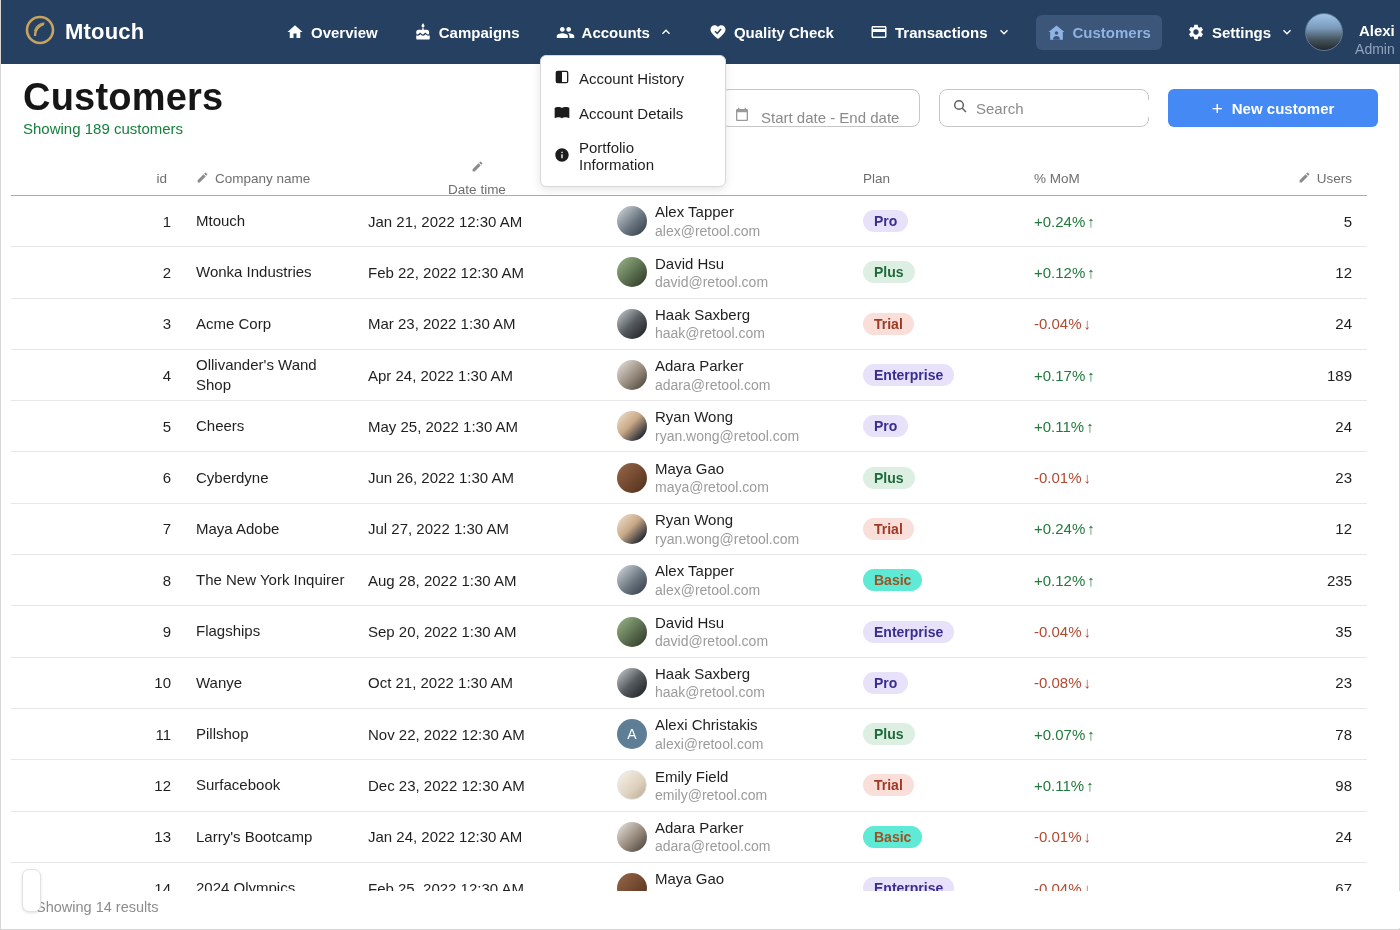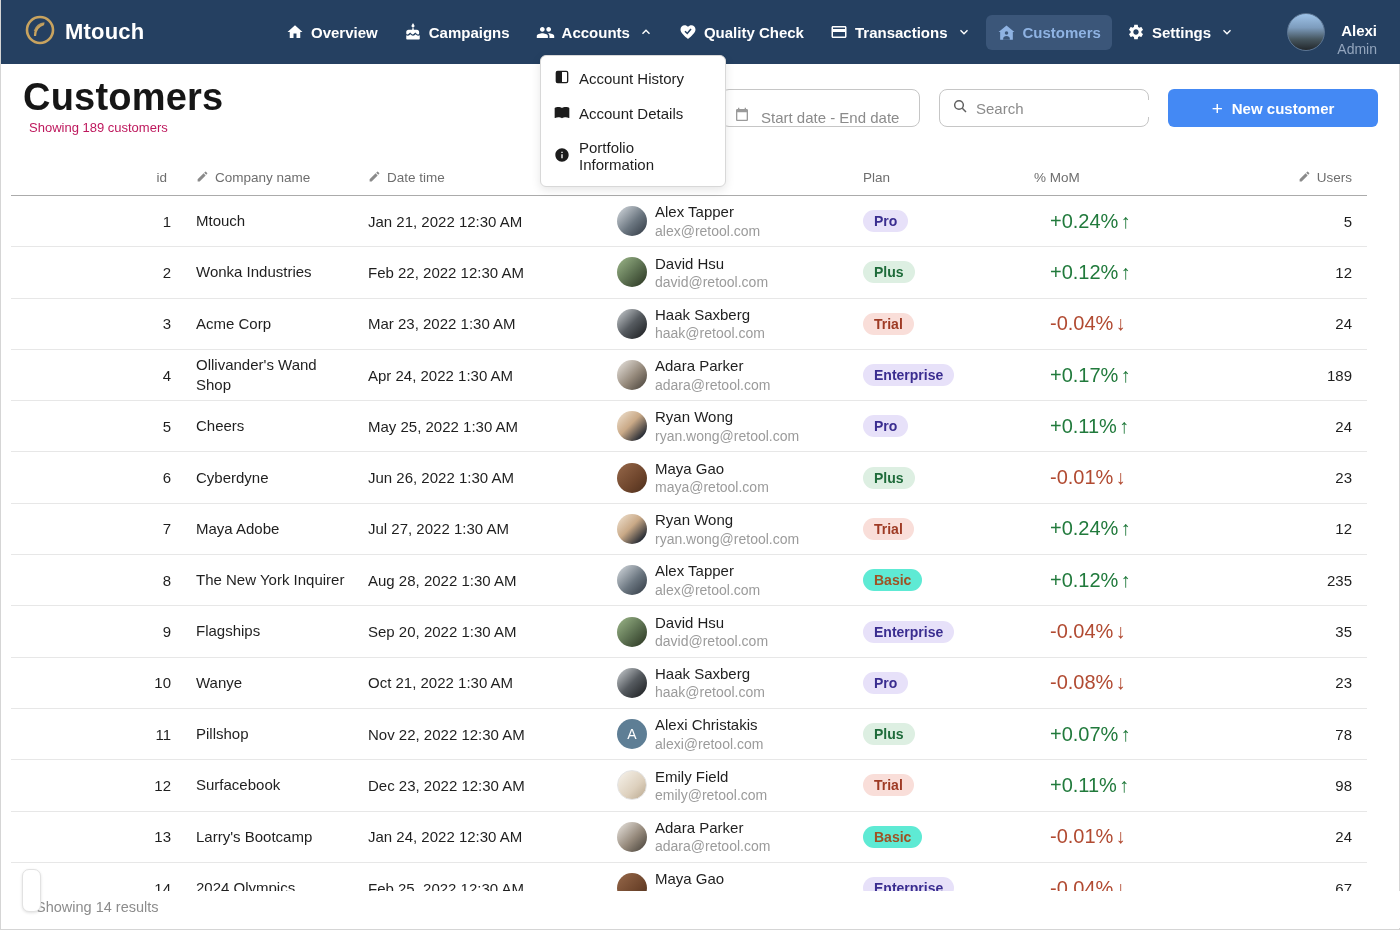--- a/index.html
+++ b/index.html
@@ -6,21 +6,21 @@
   html,body { width:1400px; height:930px; overflow:hidden; background:#fff;
     font-family:"Liberation Sans", sans-serif; }
   .page { position:relative; width:1400px; height:930px; background:#fff;
     border:1px solid #d5d5d5; border-top:none; }
 
   
   .nav { position:absolute; top:0; left:0; width:1400px; height:64px;
     background:#254061; display:flex; align-items:center; padding:0 24px; z-index:30; }
   .brand { display:flex; align-items:center; gap:10px; min-width:250px; }
   .brand-name { color:#fff; font-size:22px; font-weight:800; letter-spacing:.2px; }
-  .nav-items { display:flex; align-items:center; gap:4px; }
+  .nav-items { display:flex; align-items:center; gap:14px; }
   .nav-item { display:flex; align-items:center; gap:7px; color:#fff; font-size:15px;
     font-weight:700; padding:8px 11px; border-radius:6px; cursor:pointer; white-space:nowrap; }
   .nav-item svg { display:block; }
   .nav-item.active { background:#3b5679; color:#8fb3e3; }
   .chev { margin-left:2px; display:flex; }
   .nav-user { margin-left:auto; display:flex; align-items:center; gap:12px; }
   .nav-avatar { width:38px; height:38px; border-radius:50%;
     background:linear-gradient(180deg,#9ec3e8 0%,#7d9cbd 38%,#46565f 70%,#23282c 100%);
     border:1px solid #5d7693; }
   .nav-user-meta { display:flex; flex-direction:column; align-items:flex-end; line-height:1.25;margin-top:16px; }
@@ -31,21 +31,21 @@
   .dropdown { position:absolute; left:539px; top:55px; width:186px; background:#fff;
     border:1px solid #d8d8d8; border-radius:6px; padding:5px 0;
     box-shadow:0 3px 10px rgba(0,0,0,.10); z-index:40; }
   .dd-item { display:flex; align-items:center; gap:9px; padding:8px 13px;
     font-size:15px; color:#1e1e1e; cursor:pointer; }
   .dd-item svg { flex:0 0 auto; }
 
   
   .page-title { position:absolute; left:22px; top:76px; font-size:38px; font-weight:800;
     color:#161616; letter-spacing:.2px; }
-  .page-subtitle { position:absolute; left:28px; top:120px; font-size:13px; color:#be185d; }
+  .page-subtitle { position:absolute; left:22px; top:120px; font-size:15px; color:#15803d; }
 
   .date-input { position:absolute; left:720px; top:89px; width:199px; height:38px;
     border:1px solid #c6c6c6; border-radius:8px; background:#fff; display:flex;
     align-items:flex-end; gap:11px; padding:0 12px; color:#8b8b8b; font-size:15px; z-index:10; }
   .search-box { position:absolute; left:938px; top:89px; width:210px; height:38px;
     border:1px solid #c6c6c6; border-radius:8px; background:#fff; display:flex;
     align-items:center; gap:8px; padding:0 12px; }
   .search-box input { border:none; outline:none; flex:1; font-size:15px;
     font-family:"Liberation Sans", sans-serif; color:#8b5cf6; }
   .search-box input::placeholder { color:#8b8b8b; }
@@ -57,21 +57,21 @@
 
   
   .table { position:absolute; left:10px; top:160px; width:1356px; }
   .thead, .tr { display:grid;
     grid-template-columns:160px 190px 225px 277px 171px 170px 163px; }
   .thead { height:36px; align-items:center; border-bottom:1px solid #ababab;
     color:#6e6e6e; font-size:13.5px; }
   .th { display:flex; align-items:center; gap:6px; }
   .th-id { justify-content:flex-end; padding-right:4px; }
   .th-company { padding-left:25px; }
-  .th-date { padding-left:7px; }
+  .th-date { padding-left:7px;flex-direction:column; }
   .th-admin { padding-left:31px; }
   .th-users { justify-content:flex-end; padding-right:15px; }
 
   .tr { height:51.3px; align-items:center; border-bottom:1px solid #e7e7e7;
     font-size:15px; color:#1f1f1f; }
   .td-id { text-align:right; padding-right:0; }
   .td-company { padding-left:25px; line-height:1.35; padding-right:14px; }
   .td-date { padding-left:7px; }
   .td-admin { padding-left:31px; display:flex; align-items:center; gap:8px; }
   .avatar { width:30px; height:30px; border-radius:50%; flex:0 0 auto;
@@ -82,21 +82,21 @@
   .admin-email { color:#9b9b9b; font-size:14px; }
   .td-users { text-align:right; padding-right:15px; }
 
   .badge { display:inline-block; padding:3px 11px; border-radius:12px; font-size:14px;
     font-weight:700; }
   .badge-pro, .badge-enterprise { background:#e7e1f9; color:#3a2d90; }
   .badge-plus { background:#ddefe2; color:#1e6b3a; }
   .badge-trial { background:#f9ded9; color:#9e3a24; }
   .badge-basic { background:#5eead4; color:#9e5224; }
 
-  .mom { font-size:20px;margin-left:16px; }
+  .mom { font-size:15px; }
   .mom.pos { color:#217a3c; }
   .mom.neg { color:#b14a31; }
   .mom .arrow { margin-left:2px; }
 
   
   .av-alex  { background:linear-gradient(135deg,#d8dde2 0%,#6b7680 55%,#2e3640 100%); }
   .av-david { background:linear-gradient(135deg,#9db88a 0%,#5a6e4f 55%,#28321f 100%); }
   .av-haak  { background:linear-gradient(135deg,#cfd3d6 0%,#565b60 50%,#17191b 100%); }
   .av-adara { background:linear-gradient(135deg,#ece8e3 0%,#95897b 55%,#413c35 100%); }
   .av-ryan  { background:linear-gradient(135deg,#f2e5d4 0%,#c9a987 45%,#252a33 85%); }

